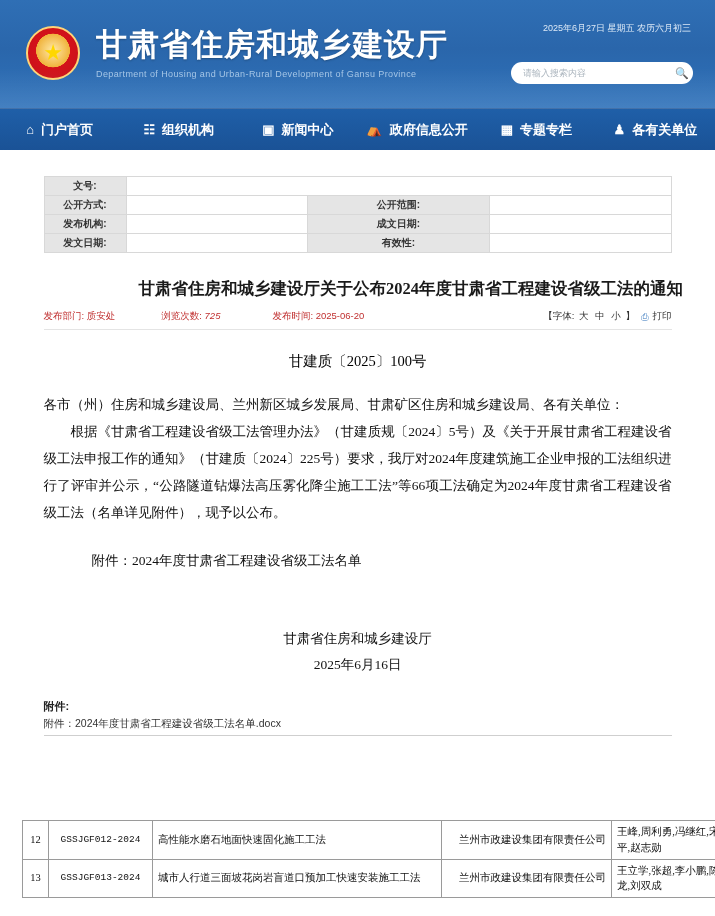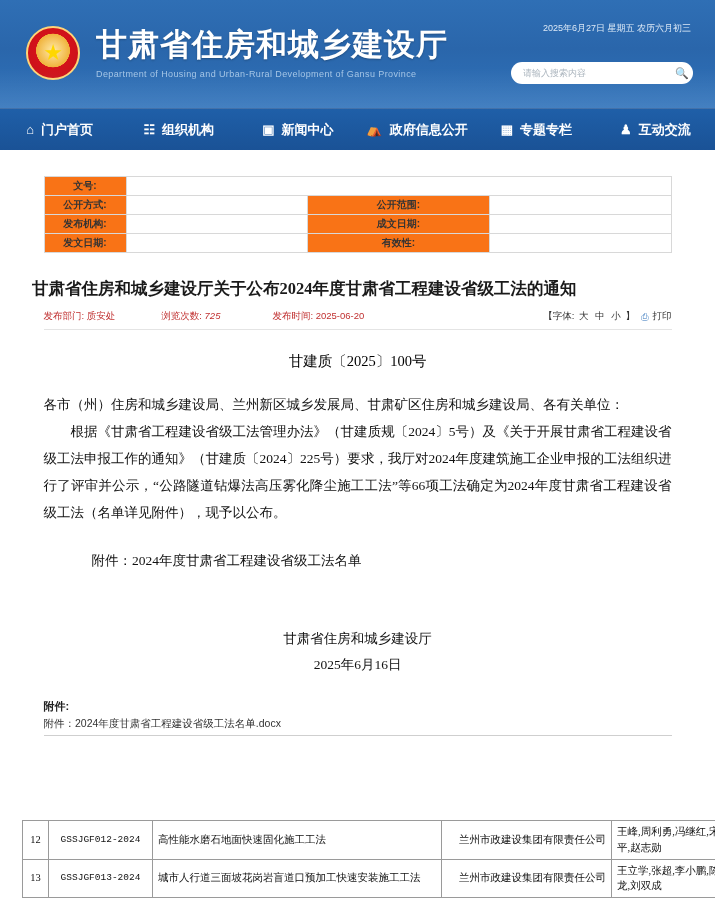--- a/index.html
+++ b/index.html
@@ -99,27 +99,27 @@
     color: #333;
     table-layout: fixed;
   }
   .info-table td {
     border: 1px solid #d8d8d8;
     height: 19px;
     padding: 0 6px;
   }
   .info-table td.lbl {
     width: 82px; text-align: center; font-weight: bold;
-    background: #f97316;
+    background: #e5e5e5;
   }
   .info-table td.val { background:#fff; }
 
   .doc-title {
     margin: 24px 10px 0;
-    text-align: left;
+    text-align: right;
     font-size: 16.5px;
     font-weight: bold;
     color: #1a1a1a;
     font-family: "Liberation Serif", serif;
     line-height: 1.4;
   }
 
   .meta-bar {
     margin: 10px auto 0;
     width: 628px;
@@ -243,21 +243,21 @@
     <div class="nav-item">
       <span class="ni">⛺</span>
       <span>政府信息公开</span>
     </div>
     <div class="nav-item">
       <span class="ni">▦</span>
       <span>专题专栏</span>
     </div>
     <div class="nav-item">
       <span class="ni">♟</span>
-      <span>互动交流</span>
+      <span>各有关单位</span>
     </div>
   </div>
 
   <div class="content">
 
     <table class="info-table">
       <tbody>
           <tr>
         <td class="lbl">文号:</td>
         <td class="val" colspan="3"></td>

